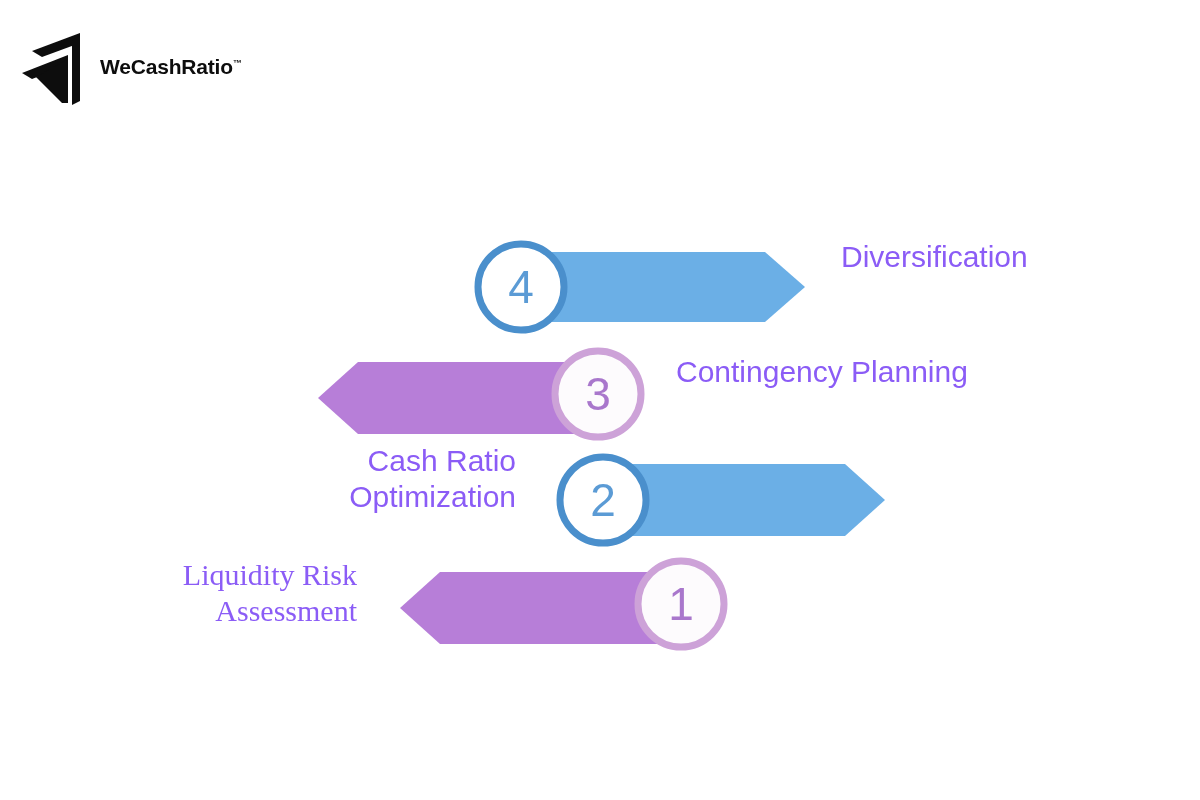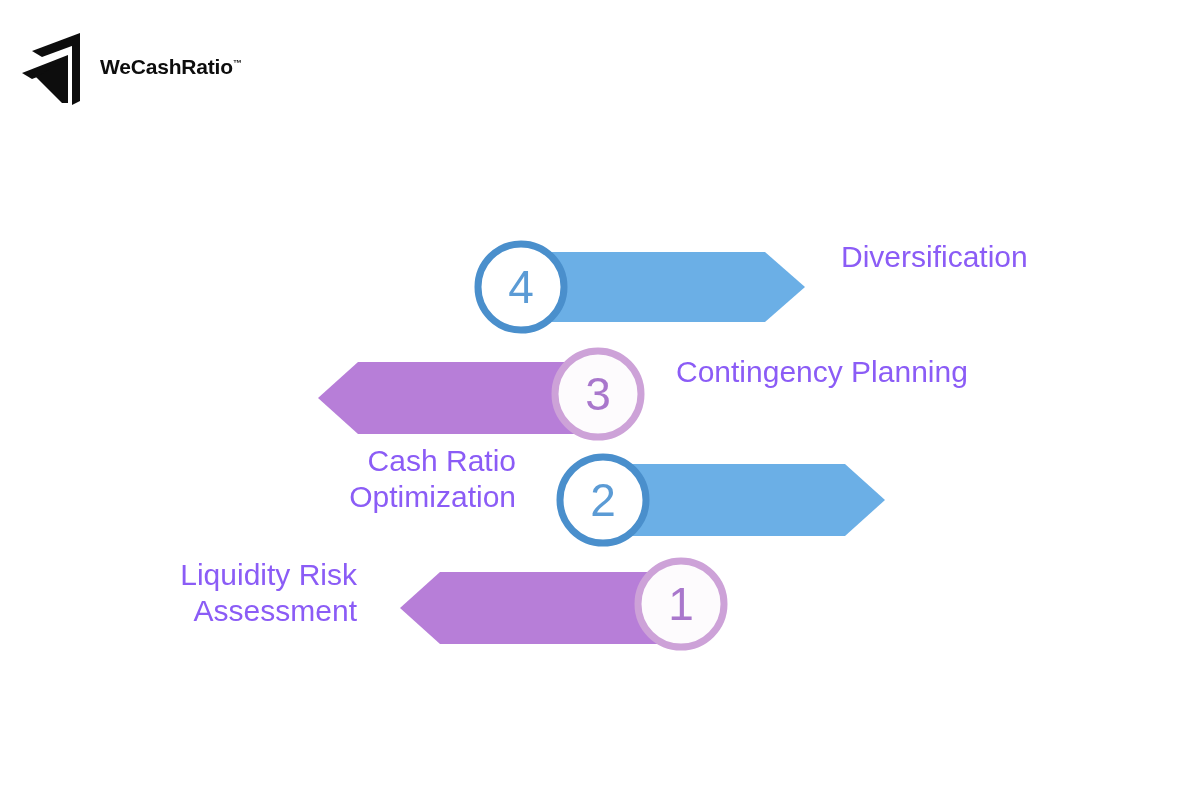--- a/index.html
+++ b/index.html
@@ -129,16 +129,16 @@
     </g>
   </svg>
 
   <div class="step-label label-right" style="left:841px; top:239px; width:330px;">Diversification</div>
 
   <div class="step-label label-right" style="left:676px; top:354px; width:420px;">Contingency Planning</div>
 
   <div class="step-label label-left" style="left:186px; top:443px; width:330px;">Cash Ratio
 Optimization</div>
 
-  <div class="step-label label-left" style="left:17px; top:557px; width:340px;">Liquidity Risk
+  <div class="step-label label-left" style="left:17px; top:557px; width:340px;font-family:Liberation Serif, serif;">Liquidity Risk
 Assessment</div>
 
 </div>
 
 </body></html>

